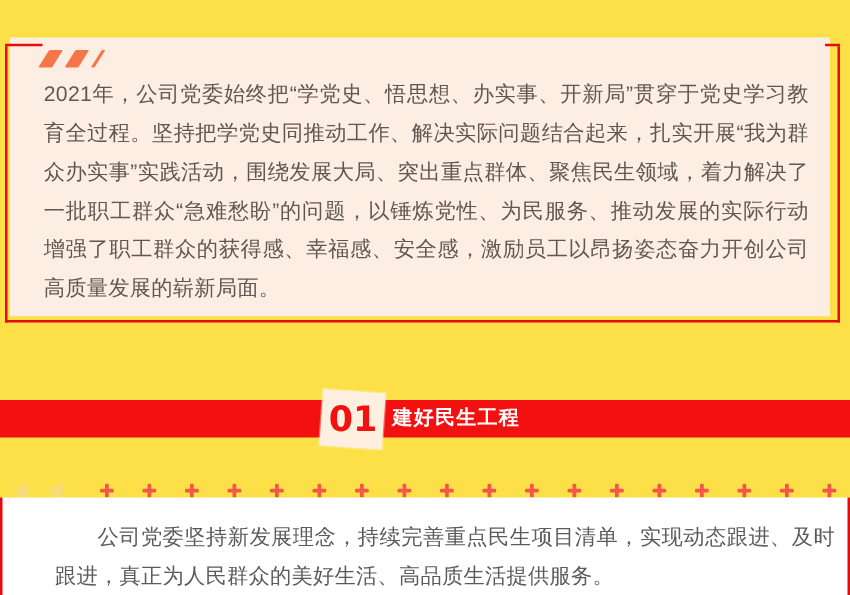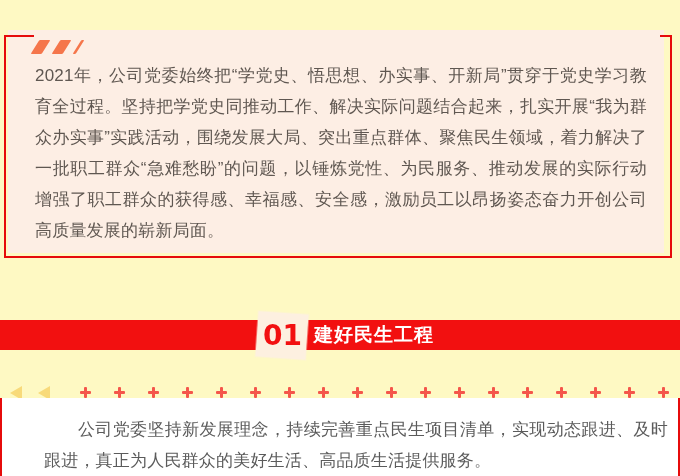--- a/index.html
+++ b/index.html
@@ -1,20 +1,20 @@
 <!DOCTYPE html>
 <html><head>
 <meta charset="utf-8">
 <style>
   * { margin:0; padding:0; box-sizing:border-box; }
   html,body { background:#ffffff; }
   body { font-family:"Liberation Sans", sans-serif; }
   .page {
     position:relative; width:680px; height:476px;
-    background:#fef9c3; overflow:hidden;
+    background:#fde047; overflow:hidden;
   }
 
   
   .quote-section { position:absolute; top:30px; left:0; width:680px; height:228px; }
   .quote-bg {
     position:absolute; left:8px; top:0; width:656px; height:223px;
     background:#fdeee4; z-index:1;
   }
   .quote-frame {
     position:absolute; left:4px; top:7px; width:668px; height:221px;
@@ -51,21 +51,21 @@
     background:#fdf0e0; transform:rotate(4deg);
     display:flex; align-items:center; justify-content:center; z-index:5;
     box-shadow:0 0 0 1px rgba(253,240,224,0.4);
   }
   .num-box .num {
     transform:rotate(-4deg); color:#f21010; font-weight:bold; font-size:28px;
     font-family:"DejaVu Sans", sans-serif;
   }
   .banner-title {
     position:absolute; left:314px; top:0; height:30px; line-height:30px;
-    color:#ffffff; font-weight:bold; font-size:19px; letter-spacing:1px;
+    color:#ffffff; font-weight:bold; font-size:16px; letter-spacing:1px;
   }
 
   
   .divider-row { position:absolute; top:385px; left:0; width:680px; height:15px; }
   .tri {
     position:absolute; top:1px; width:0; height:0;
     border-top:7px solid transparent; border-bottom:7px solid transparent;
     border-right:12px solid #f8da7a;
   }
   .tri.t1 { left:10px; }

